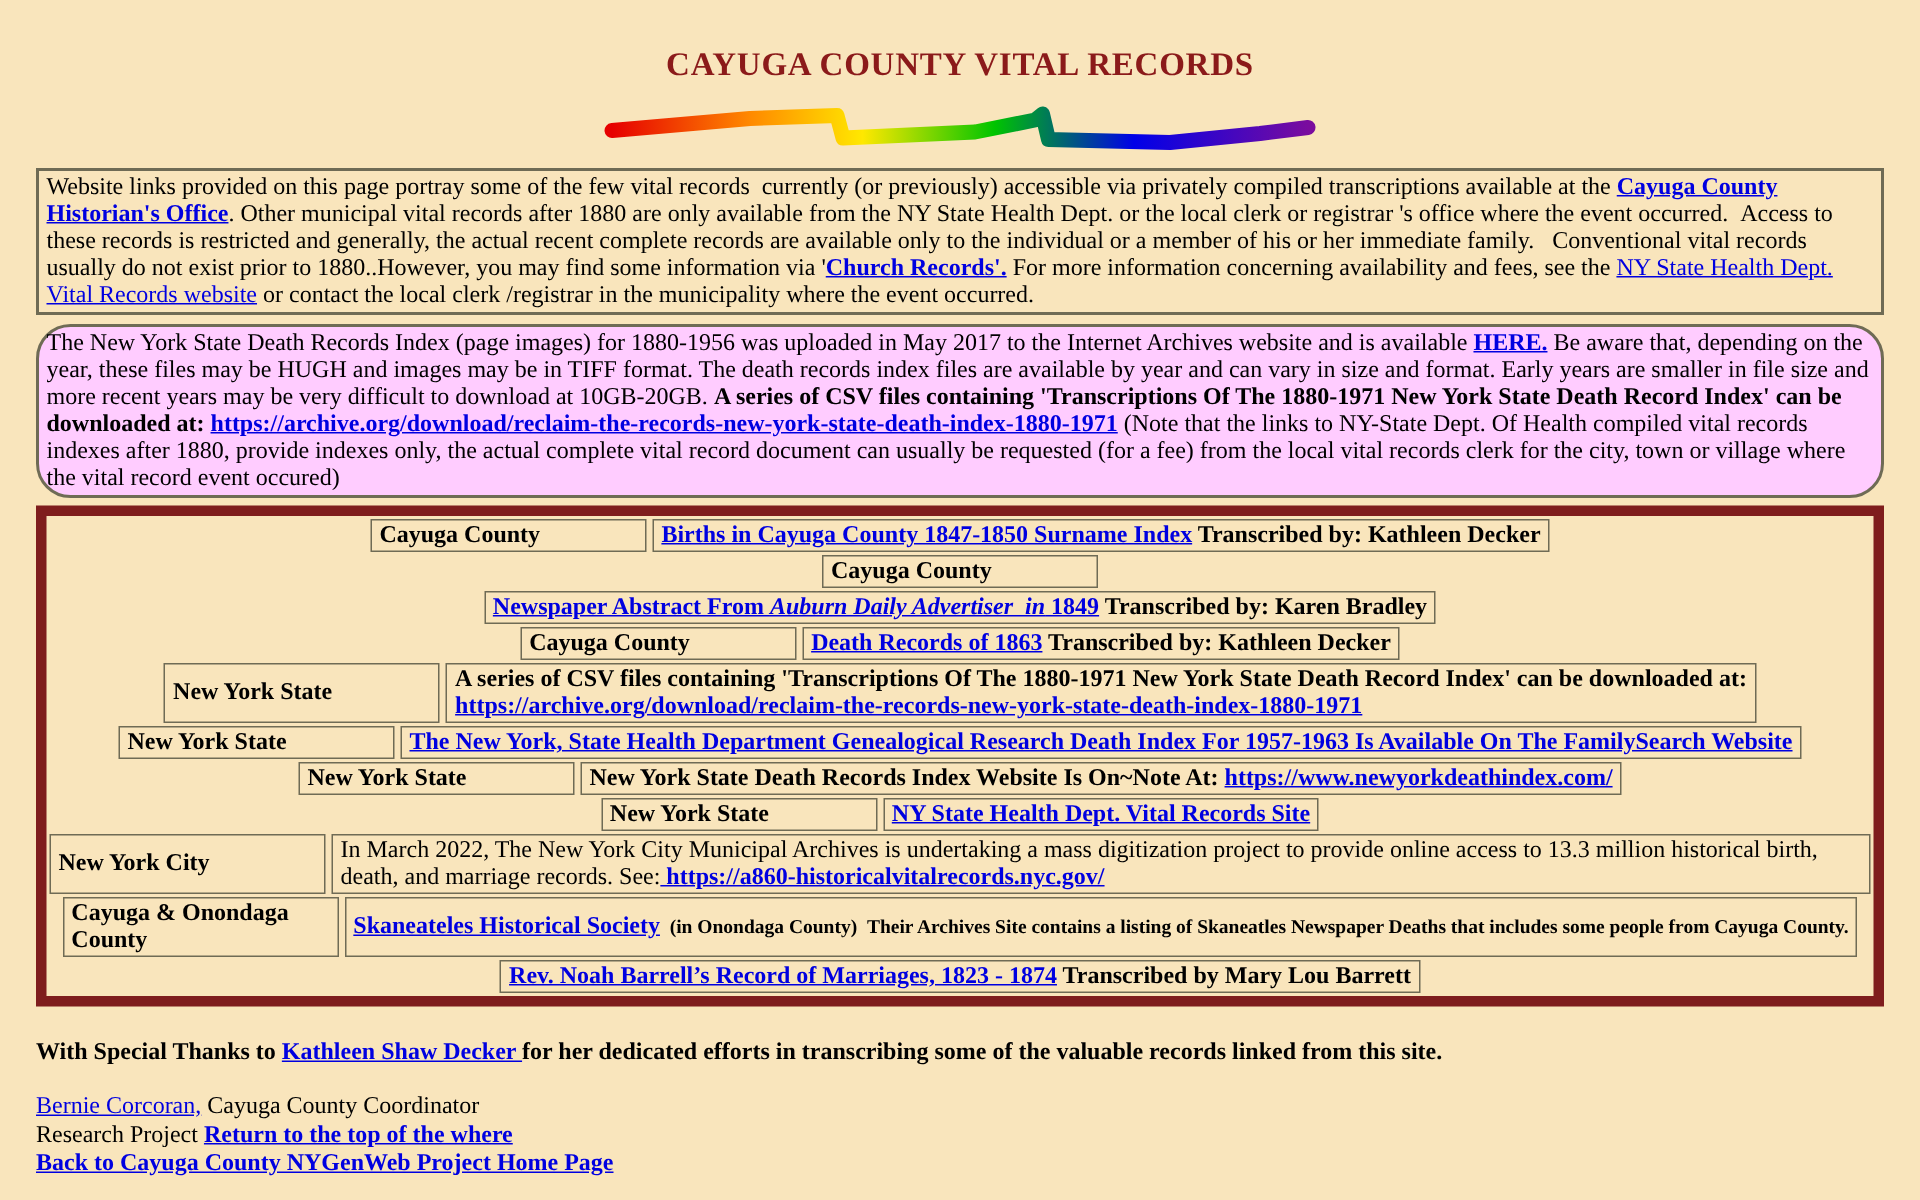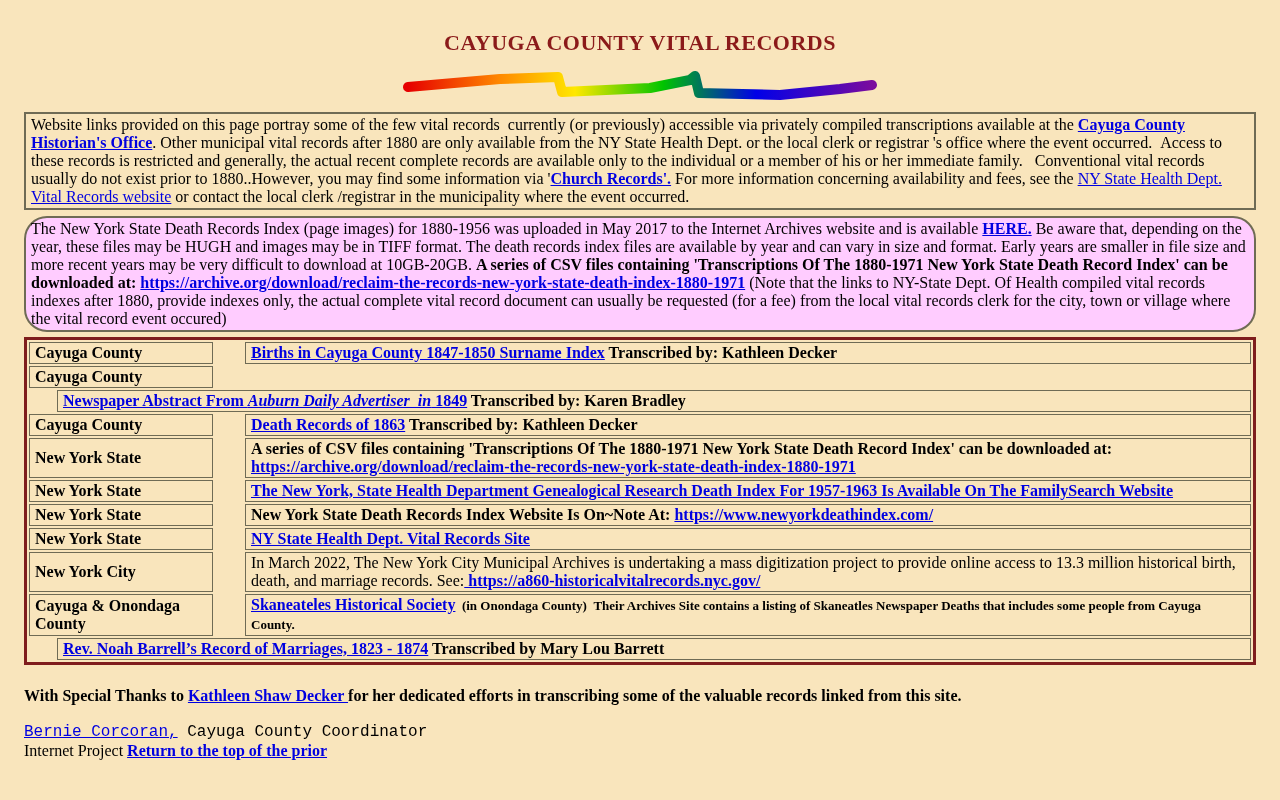--- a/index.html
+++ b/index.html
@@ -18,34 +18,34 @@
   .box{
     border:2px solid #6F6B55;
     padding:2px 5px;line-height:18px;margin-top:6px;
   }
   .pink{background:#FFCCFF;border-radius:23px;}
   .lnk{color:#0000E0;text-decoration:underline;cursor:pointer;}
   .b{font-weight:bold;}
   .i{font-style:italic;}
   .sm{font-size:13px;}
   .vtable{
-    border:3px solid #7f1d1d;margin-top:5px;padding:2px;
-    display:flex;flex-direction:column;gap:2px;
+    border:7px solid #7f1d1d;margin-top:5px;padding:2px;
+    display:flex;flex-direction:column;gap:2px;align-items:center;
   }
   .vrow{display:flex;gap:4px;}
   .cell{
     border:1px solid #6F6B55;display:flex;align-items:center;
     padding:1px 5px;line-height:18px;
   }
   .cell.label{width:172px;flex:none;font-weight:bold;}
-  .cell.content{flex:1;margin-left:28px;}
+  .cell.content{flex:1;}
   .cell-inner{display:block;width:100%;}
   .footer-line{margin:0 0 1px 0;line-height:18px;}
   .thanks{margin-top:22px;line-height:18px;}
-  .coord{margin-top:18px;line-height:18px;font-family:Liberation Mono, monospace;}
+  .coord{margin-top:18px;line-height:18px;}
 </style>
 </head>
 <body style="background: rgb(249, 229, 188);">
 
 <div class="page">
 
   <div class="page-title" style="color: rgb(139, 26, 26);">CAYUGA COUNTY VITAL RECORDS</div>
 
   <div class="rainbow-wrap">
     <svg width="480" height="32" viewBox="0 0 480 32">
@@ -145,15 +145,16 @@
       <div class="vrow">
         <div class="cell content">
           <span class="cell-inner"><a href="#" class="b lnk">Rev. Noah Barrell’s Record of Marriages, 1823 - 1874</a><span class="b"> Transcribed by Mary Lou Barrett</span></span>
         </div>
       </div>
     </div>
 
   <div class="thanks footer-line"><span class="b">With Special Thanks to </span><a href="#" class="b lnk">Kathleen Shaw Decker </a><span class="b">for her dedicated efforts in transcribing some of the valuable records linked from this site.</span></div>
 
   <div class="coord footer-line"><a href="#" class="lnk">Bernie Corcoran,</a><span> Cayuga County Coordinator</span></div>
-  <div class="footer-line"><span>Internet Project </span><a href="#" class="b lnk">Return to the top of the prior</a></div>
+  <div class="footer-line"><span>Research Project </span><a href="#" class="b lnk">Return to the top of the where</a></div>
+  <div class="footer-line"><a href="#" class="b lnk">Back to Cayuga County NYGenWeb Project Home Page</a></div>
 
 </div>
 
 </body></html>

